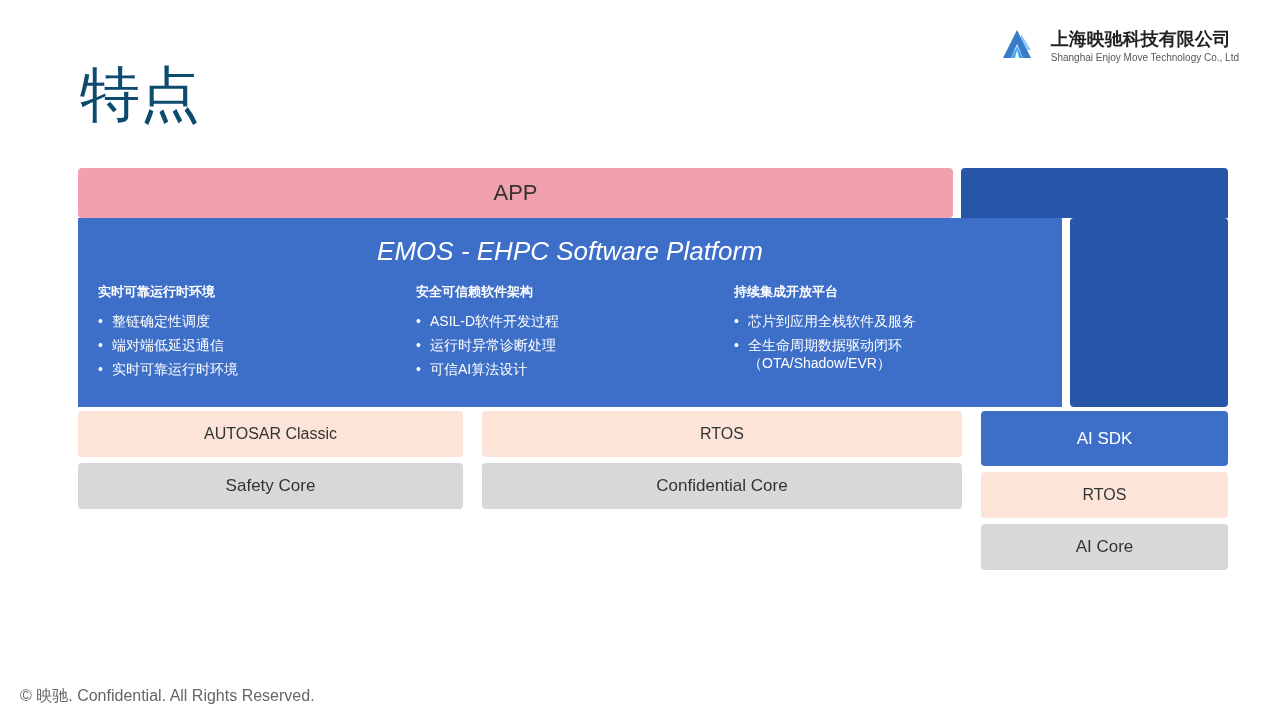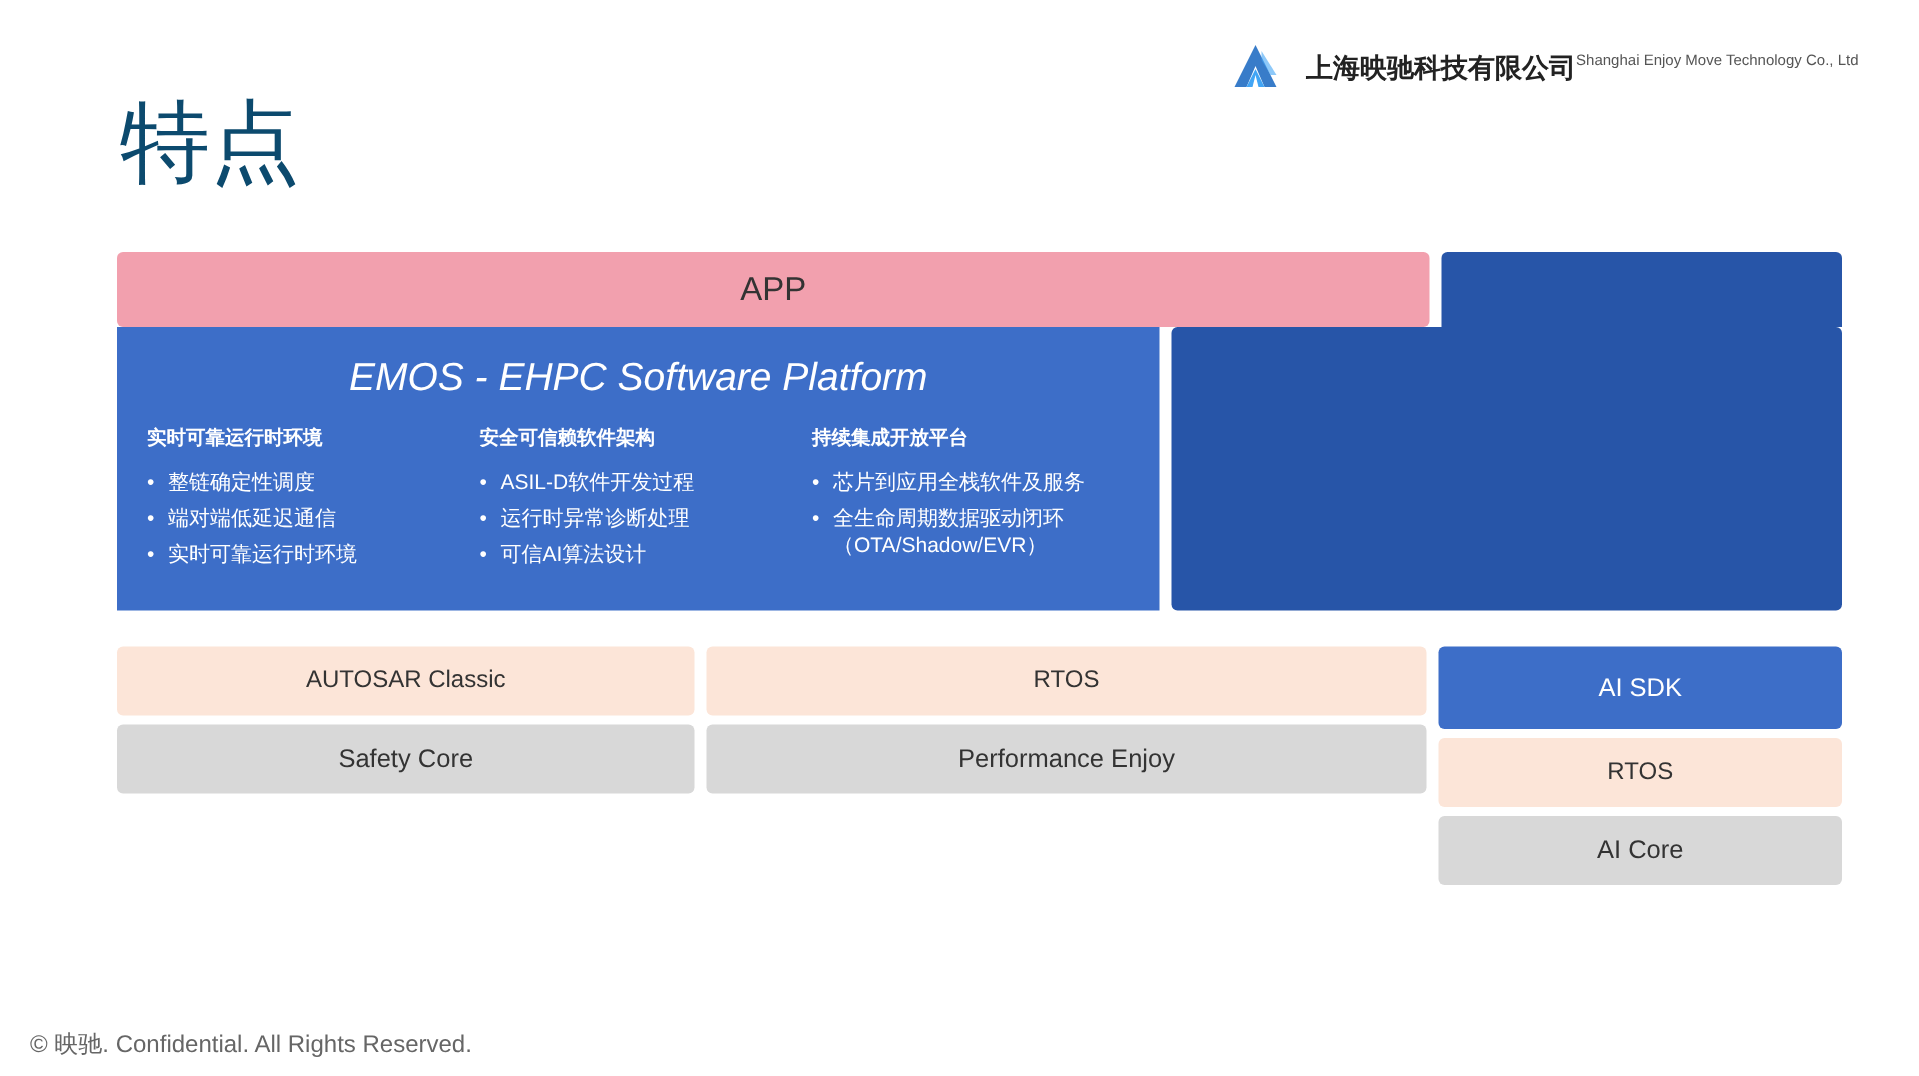--- a/index.html
+++ b/index.html
@@ -30,21 +30,21 @@
       display: flex;
       align-items: center;
       gap: 10px;
     }
     .logo-icon {
       width: 48px;
       height: 48px;
     }
     .logo-text {
       display: flex;
-      flex-direction: row;
+      flex-direction: column;
       line-height: 1.3;
     }
     .logo-cn {
       font-size: 18px;
       color: #222;
       font-weight: bold;
     }
     .logo-en {
       font-size: 10px;
       color: #555;
@@ -94,21 +94,21 @@
     }
 
     
     .row-main {
       display: flex;
       gap: 8px;
       align-items: flex-start;
     }
 
     .blue-main {
-      width: 695px;
+      width: 984px;
       background: #3d6ec8;
       border-radius: 0 0 0 0;
       padding: 18px 20px 22px 20px;
     }
 
     .blue-main-title {
       text-align: center;
       font-size: 26px;
       color: #fff;
       font-style: italic;
@@ -147,22 +147,22 @@
     .right-dark-panel {
       flex: 1;
       background: #2755a8;
       border-radius: 4px;
       align-self: stretch;
     }
 
     
     .row-cores {
       display: flex;
-      gap: 8px;
-      margin-top: 24px;
+      gap: 19px;
+      margin-top: 4px;
     }
 
     .core-group {
       display: flex;
       flex-direction: column;
       gap: 6px;
     }
 
     .cg-safety {
       width: 385px;
@@ -263,21 +263,21 @@
 
   <div class="row-cores">
 
     <div class="core-group cg-safety">
       <div class="cb cb-light">AUTOSAR Classic</div>
       <div class="cb cb-gray">Safety Core</div>
     </div>
 
     <div class="core-group cg-performance">
       <div class="cb cb-light">RTOS</div>
-      <div class="cb cb-gray">Performance Enjoy</div>
+      <div class="cb cb-gray">Confidential Core</div>
     </div>
 
     <div class="core-group cg-ai">
       <div class="cb cb-blue">AI SDK</div>
       <div class="cb cb-light">RTOS</div>
       <div class="cb cb-gray">AI Core</div>
     </div>
 
   </div>
 </div>

